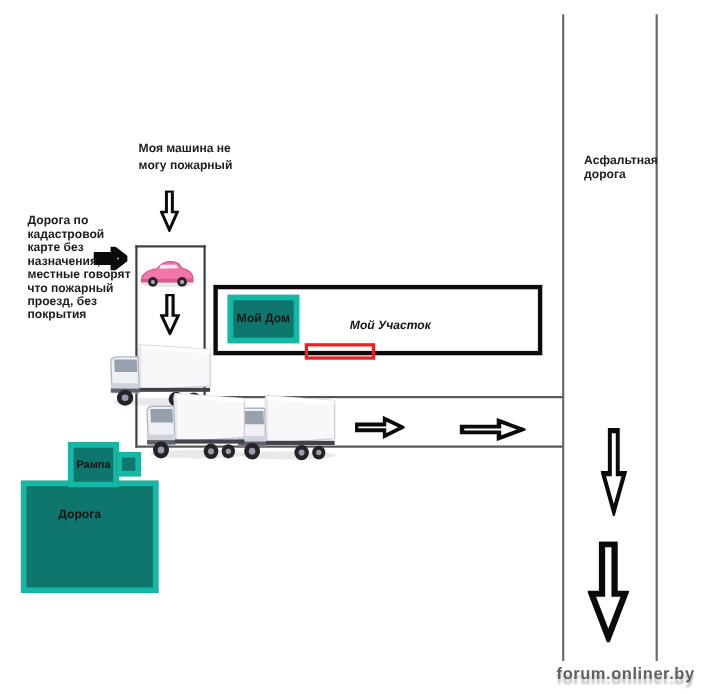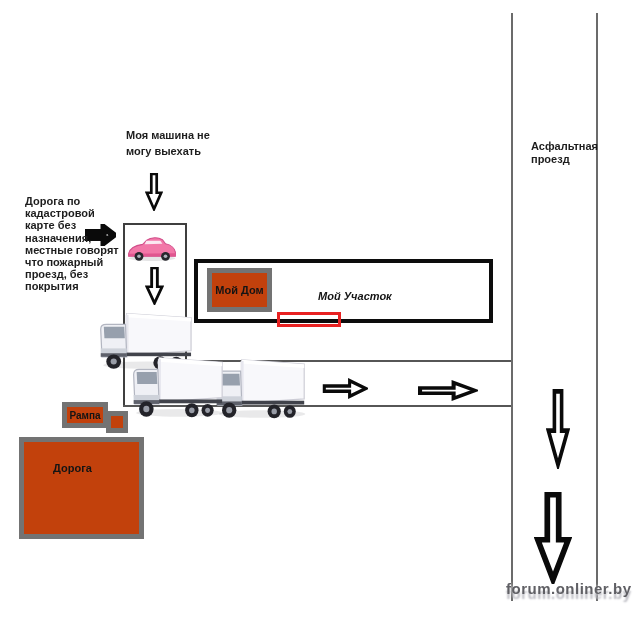--- a/index.html
+++ b/index.html
@@ -4,21 +4,21 @@
 <style>
   html,body{margin:0;padding:0;background:#fff;}
   #canvas{
     position:relative;width:640px;height:631px;background:#ffffff;overflow:hidden;
     font-family:"Liberation Sans","DejaVu Sans",sans-serif;color:#1c1c1c;
   }
   .abs{position:absolute;}
   .note{white-space:pre-line;font-weight:bold;color:#1d1d1d;}
   .line{background:#565656;}
   .gray-line{background:#6b6b6b;}
-  .blackbox{border:5px solid #737373;background:#c2410c;box-sizing:border-box;}
+  .blackbox{border:5px solid #14b8a6;background:#0f766e;box-sizing:border-box;}
   .boxlabel{font-weight:bold;color:#141414;}
   .center{display:flex;align-items:center;justify-content:center;}
   #plot-box{border:4px solid #0c0c0c;background:transparent;box-sizing:border-box;}
   #red-rect{border:3px solid #e82121;background:transparent;box-sizing:border-box;}
   #watermark{
     font-size:15px;font-weight:bold;color:#606065;letter-spacing:0.5px;
     text-shadow:0 5px 2px #b9b9c0, 0 0 3px #ffffff;
   }
   svg{display:block;}
 </style>
@@ -119,33 +119,33 @@
 
   <svg class="abs" style="left:546px;top:389px;" width="24" height="80">
       <use href="#sym-down-arrow"></use>
     </svg>
   <svg class="abs" style="left:534px;top:492px;" width="38" height="92">
       <use href="#sym-down-arrow"></use>
     </svg>
 
   <div class="abs blackbox" style="left:19px;top:437px;width:125px;height:102px;z-index:2;"></div>
   <span class="abs boxlabel" style="left:53px;top:462px;font-size:11px;z-index:3;">Дорога</span>
-  <div class="abs blackbox center" style="left:62px;top:402px;width:46px;height:26px;z-index:3;">
+  <div class="abs blackbox center" style="left:62px;top:402px;width:46px;height:41px;z-index:3;">
     <span class="boxlabel" style="font-size:10px;">Рампа</span>
   </div>
   <div class="abs blackbox" style="left:106px;top:411px;width:22px;height:22px;z-index:3;"></div>
 
   <div class="abs note" style="left:126px;top:128px;font-size:11px;line-height:15.5px;">Моя машина не
-могу выехать</div>
+могу пожарный</div>
   <div class="abs note" style="left:25px;top:195px;font-size:11px;line-height:12.2px;">Дорога по
 кадастровой
 карте без
 назначения,
 местные говорят
 что пожарный
 проезд, без
 покрытия</div>
   <div class="abs note" style="left:531px;top:140px;font-size:11px;line-height:12.5px;">Асфальтная
-проезд</div>
+дорога</div>
 
-  <span class="abs" id="watermark" style="left:506px;top:580px;">forum.onliner.by</span>
+  <span class="abs" id="watermark" style="left:506px;top:604px;">forum.onliner.by</span>
 
 </div>
 
 </body></html>

